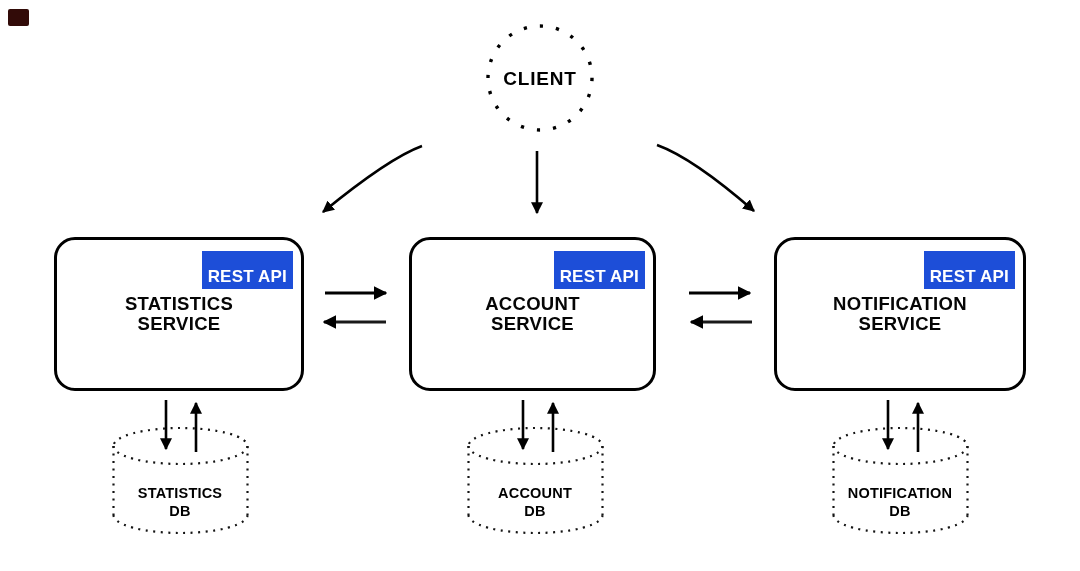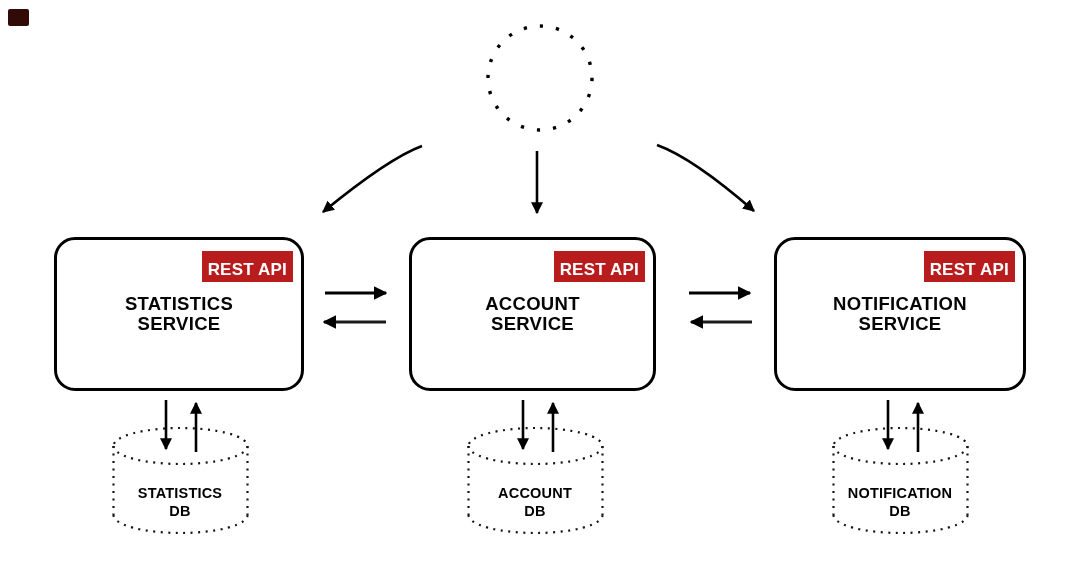--- a/index.html
+++ b/index.html
@@ -20,22 +20,22 @@
     position:absolute;box-sizing:border-box;height:154px;top:237px;
     background:#fff;border:3.5px solid #000;border-radius:21px;
     display:flex;align-items:center;justify-content:center;
   }
   .box-title{
     text-align:center;font-size:18.5px;font-weight:bold;line-height:20px;
     letter-spacing:0.3px;color:#050505;
   }
   .box-title span{display:block;}
   .badge{
-    position:absolute;top:11px;right:8px;background:#b91c1c;color:#FFFFFF;
-    font-size:17px;font-weight:bold;line-height:1;padding:10px 6px 4px;
+    position:absolute;top:11px;right:8px;background:#1d4ed8;color:#FFFFFF;
+    font-size:17px;font-weight:bold;line-height:1;padding:17px 6px 4px;
     letter-spacing:0.2px;
   }
   .db-label{
     position:absolute;top:484px;width:140px;text-align:center;
     font-size:14.5px;font-weight:bold;line-height:18px;letter-spacing:0.2px;
   }
   .db-label span{display:block;}
   .b1{left:54px;width:250px;}
   .b2{left:409px;width:247px;}
   .b3{left:774px;width:252px;}
@@ -89,20 +89,21 @@
       <path d="M468.5,515 a67,18 0 0 0 134,0"></path>
     </g>
     <g fill="none" stroke="#141414" stroke-width="2.2" stroke-dasharray="2 5.5">
       <path d="M833.5,446 a67,18 0 1 0 134,0 a67,18 0 1 0 -134,0"></path>
       <path d="M833.5,446 V515"></path>
       <path d="M967.5,446 V515"></path>
       <path d="M833.5,515 a67,18 0 0 0 134,0"></path>
     </g>
   </svg>
 
+  <div class="client-label">CLIENT</div>
 
   <div class="service-box b1">
     <div class="badge">REST API</div>
     <div class="box-title">
       <span>STATISTICS</span>
       <span>SERVICE</span>
     </div>
   </div>
 
   <div class="service-box b2">

